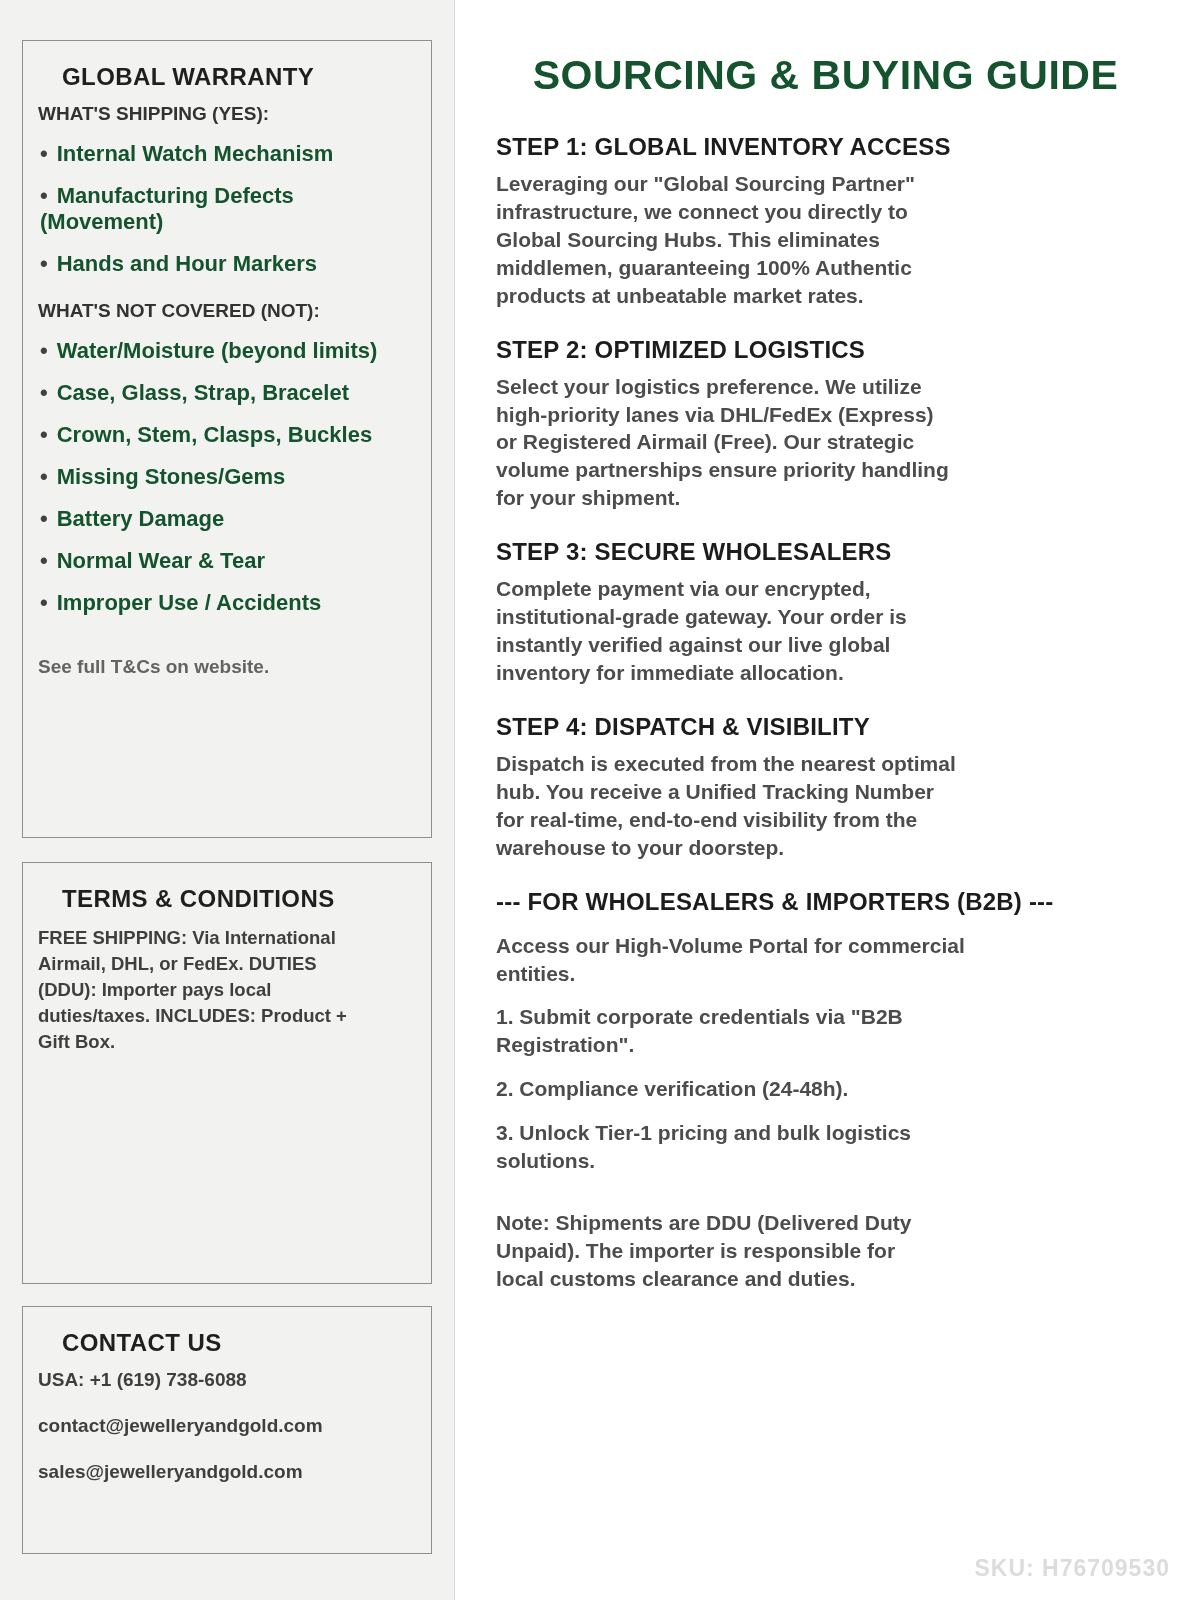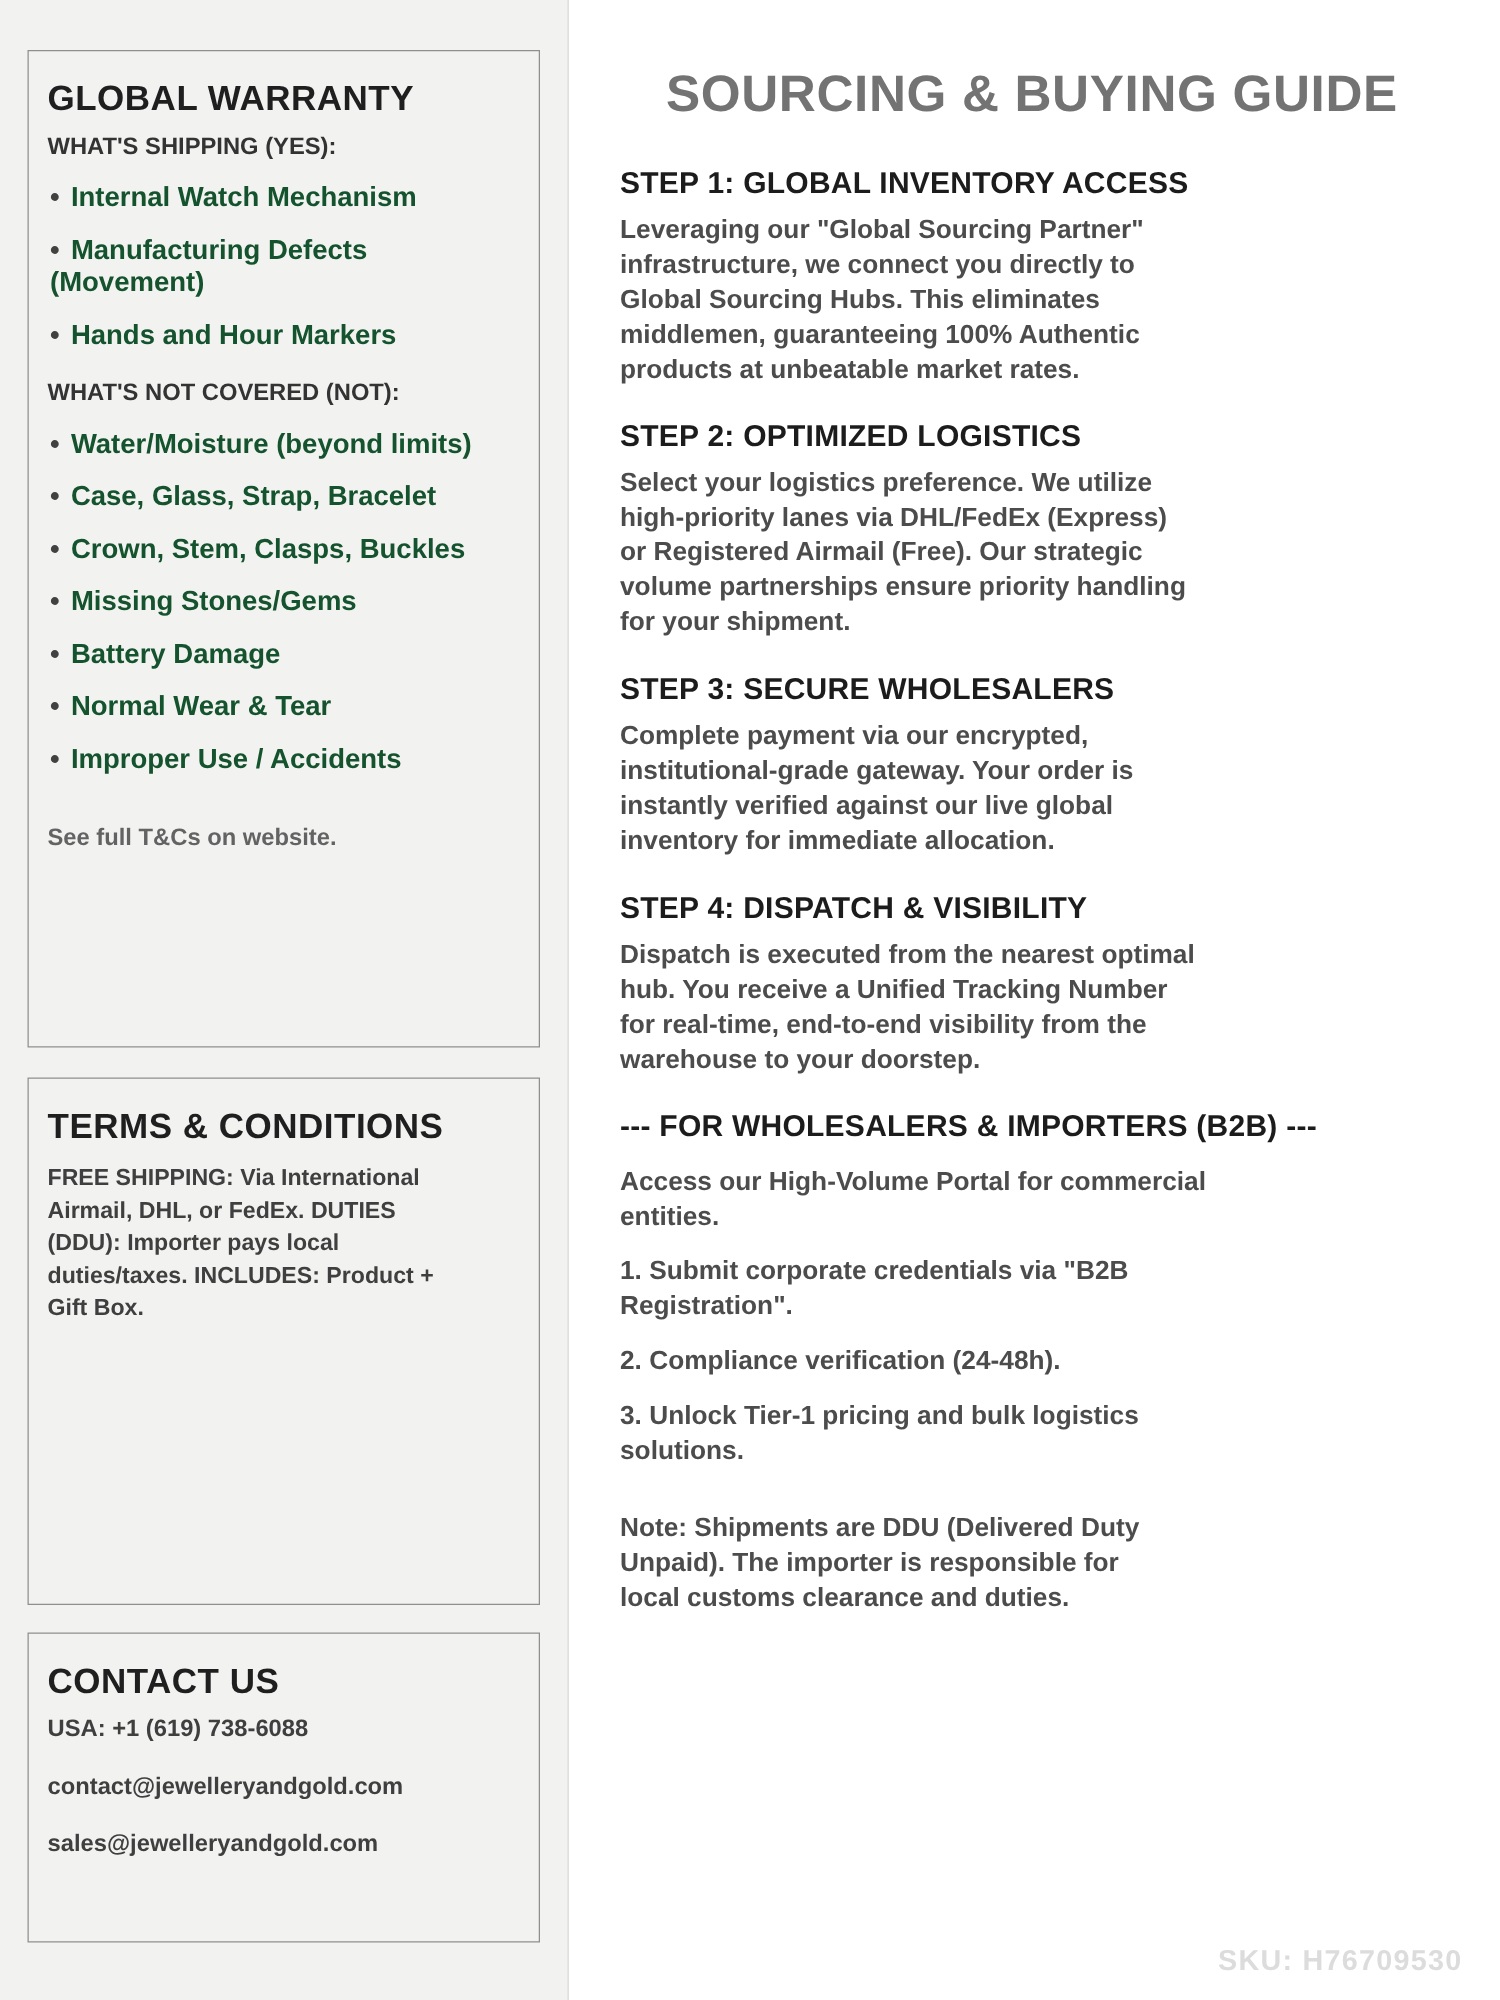--- a/index.html
+++ b/index.html
@@ -25,25 +25,26 @@
     margin-left: 22px;
     border: 1px solid #8f8f8f;
     background: #f2f2f1;
     padding: 22px 16px 0 15px;
     overflow: hidden;
   }
   .box-warranty { margin-top: 40px; height: 798px; }
   .box-terms    { margin-top: 24px; height: 422px; }
   .box-contact  { margin-top: 22px; height: 248px; }
   .box h2 {
-    font-size: 28px;
+    font-size: 24px;
     font-weight: bold;
     color: #1f1f1f;
     letter-spacing: 0.4px;
     margin-bottom: 12px;
+    margin-left: 24px;
   }
   .box h3 {
     font-size: 19px;
     font-weight: bold;
     color: #333333;
     margin: 10px 0 16px 0;
   }
   .box h3.second { margin-top: 23px; }
   .box ul { list-style: none; }
   .box li {
@@ -76,21 +77,21 @@
   
   .main {
     position: absolute;
     left: 456px; top: 0; right: 0; bottom: 0;
     background: #ffffff;
     padding: 52px 45px 0 40px;
   }
   .main h1 {
     font-size: 41px;
     font-weight: bold;
-    color: #737373;
+    color: #14532d;
     text-align: center;
     letter-spacing: 0.5px;
     margin-bottom: 34px;
   }
   .step-heading {
     font-size: 24px;
     font-weight: bold;
     color: #1c1c1c;
     letter-spacing: 0.2px;
     margin: 26px 0 9px 0;

